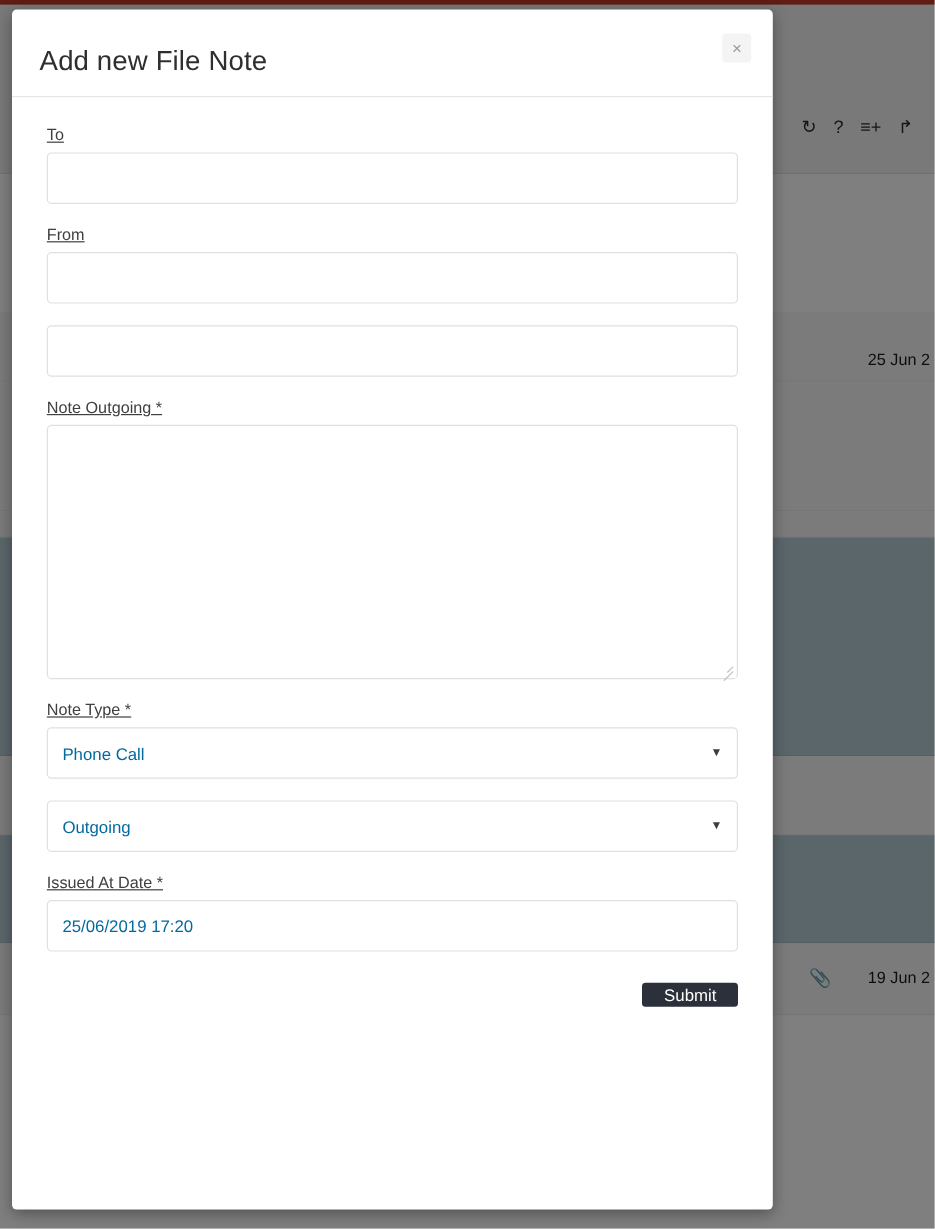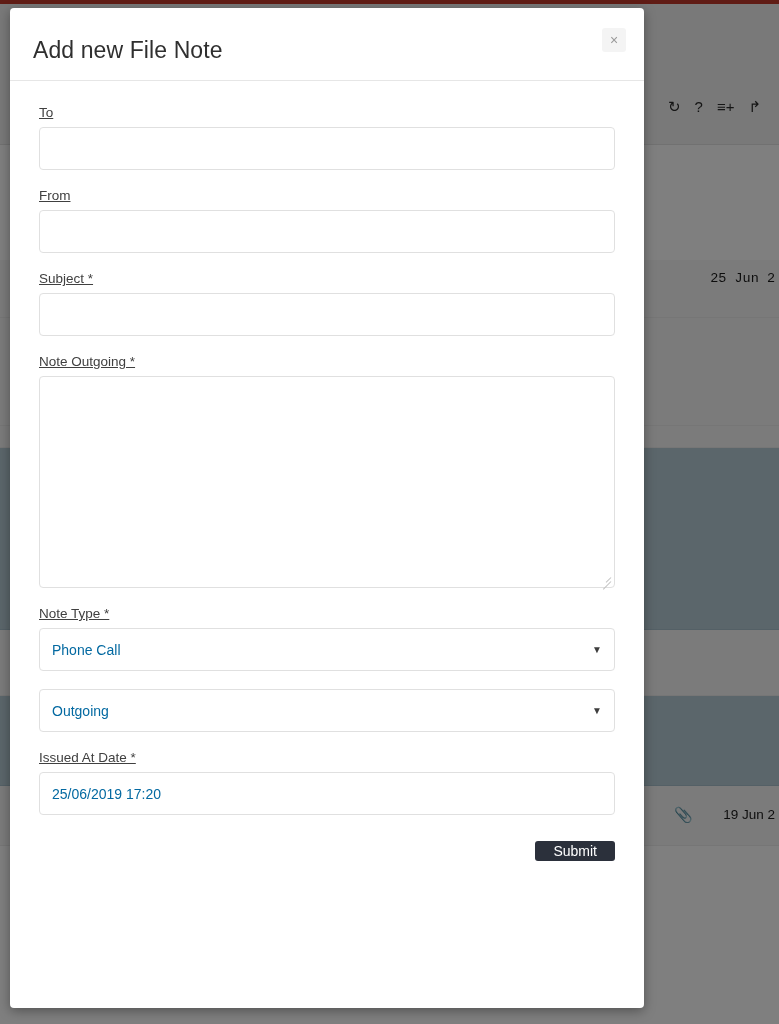--- a/index.html
+++ b/index.html
@@ -259,21 +259,21 @@
       <span class="ic">↱</span>
     </div>
   </div>
 
   <div class="bg-filter-row">
     <div class="bg-filter-input">er by date...</div>
   </div>
 
   <div id="bg-rows">
       <div class="bg-row plain" style="top: 260px; height: 58px;">
-        <span class="bg-row-date" style="top: 11px; font-family: Liberation Mono, monospace;">25 Jun 2</span>
+        <span class="bg-row-date" style="top: 32px;">25 Jun 2</span>
       </div>
       <div class="bg-row plain" style="top: 318px; height: 108px;"></div>
       <div class="bg-row plain" style="top: 426px; height: 22px;"></div>
       <div class="bg-row tint" style="top: 448px; height: 182px;"></div>
       <div class="bg-row plain" style="top: 630px; height: 66px;"></div>
       <div class="bg-row tint" style="top: 696px; height: 90px;"></div>
       <div class="bg-row plain" style="top: 786px; height: 60px;">
         <span class="bg-clip-icon" style="right: 86px; top: 20px;">📎</span>
         <span class="bg-row-date" style="top: 21px;">19 Jun 2</span>
       </div>
@@ -295,21 +295,20 @@
       <label class="field-label">To</label>
       <input class="ctrl input" type="text" value="" style="">
     </div>
 
     <div class="field">
       <label class="field-label">From</label>
       <input class="ctrl input" type="text" value="" style="">
     </div>
 
     <div class="field">
-      <label class="field-label">Subject *</label>
       <input class="ctrl input" type="text" value="" style="">
     </div>
 
     <div class="field">
       <label class="field-label">Note Outgoing *</label>
       <div class="textarea-wrap">
         <textarea class="ctrl textarea" style=""></textarea>
         <span class="resize-grip">
             <i></i>
             <i></i>

